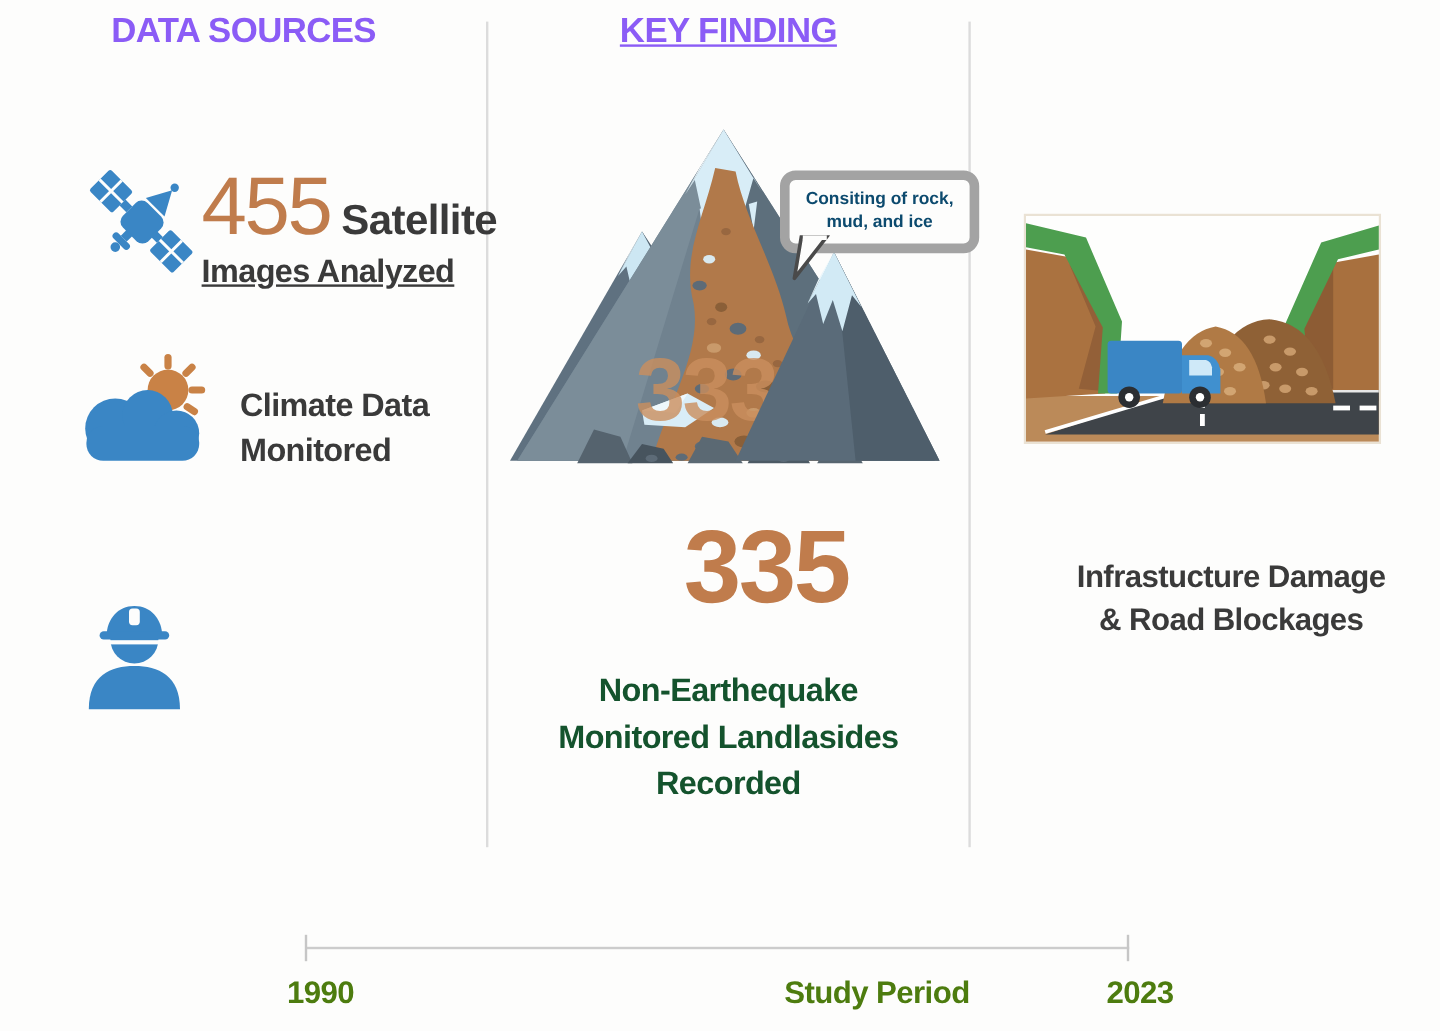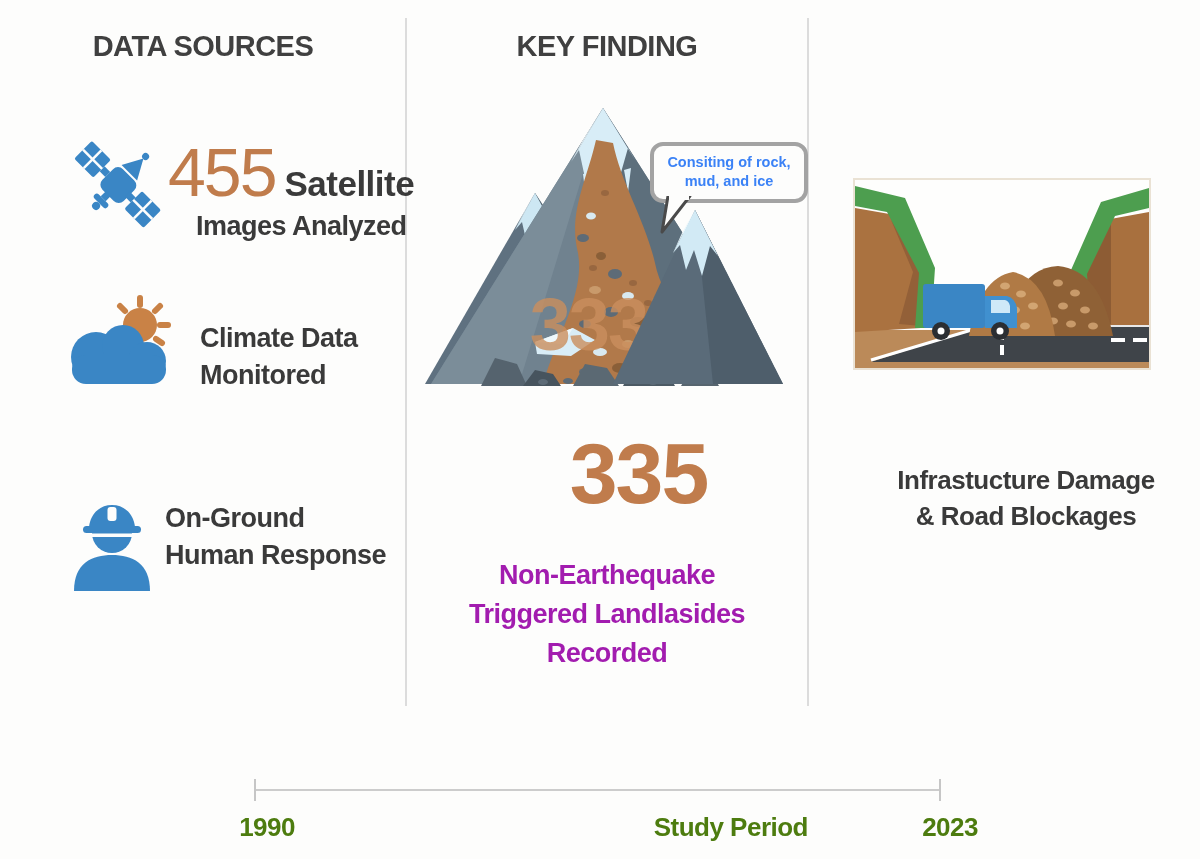--- a/index.html
+++ b/index.html
@@ -7,26 +7,26 @@
     font-family:"Liberation Sans", sans-serif;
     background:#ffffff;
   }
   #stage{
     position:relative;
     width:1200px;height:859px;
     background:#fdfdfc;
     overflow:hidden;
   }
   .col-header{
-    position:absolute;top:30px;
-    font-size:29px;font-weight:700;color:#404040;
+    position:absolute;top:10px;
+    font-size:29px;font-weight:700;color:#8b5cf6;
     letter-spacing:-0.5px;text-align:center;
   }
   #hdr1{left:0;width:406px;}
-  #hdr2{left:406px;width:402px;}
+  #hdr2{left:406px;width:402px;text-decoration:underline;}
   #hdr3{left:808px;width:392px;}
   .divider{
     position:absolute;top:18px;height:688px;width:2px;
     background:#dcdcdc;
   }
   #divider-left{left:405px;}
   #divider-right{left:807px;}
   .icon-box{position:absolute;}
   .stat-line{white-space:nowrap;}
   .big-num{
@@ -35,42 +35,42 @@
   }
   .num-side-label{
     font-size:35px;font-weight:700;color:#3a3a3a;
     letter-spacing:-0.5px;margin-left:9px;
   }
   .src-label{
     font-size:27px;font-weight:700;color:#3a3a3a;
     letter-spacing:-0.5px;line-height:37px;
   }
   #row-satellite-text{position:absolute;left:168px;top:138px;}
-  #satellite-line2{margin-left:28px;margin-top:2px;}
+  #satellite-line2{margin-top:2px;text-decoration:underline;}
   #row-climate-text{position:absolute;left:200px;top:320px;}
   #row-ground-text{position:absolute;left:165px;top:500px;}
 
   
   #mountain-wrap{position:absolute;left:423px;top:98px;width:368px;height:300px;}
   #speech-bubble{
     position:absolute;left:650px;top:142px;width:138px;
-    background:#fdfdfc;border:4px solid #a3a3a3;border-radius:13px;
+    background:#fdfdfc;border:8px solid #a3a3a3;border-radius:13px;
     padding:7px 6px 8px 6px;text-align:center;
-    font-size:14.5px;font-weight:700;color:#3b82f6;line-height:1.3;
+    font-size:14.5px;font-weight:700;color:#0c4a6e;line-height:1.3;
     z-index:5;
   }
   #bubble-tail{position:absolute;left:658px;top:196px;z-index:6;}
   #keyfinding-stat{
     position:absolute;left:406px;top:430px;width:465px;
     text-align:center;font-size:86px;font-weight:700;color:#c07c4c;
     letter-spacing:-2px;line-height:1;
   }
   #keyfinding-caption{
     position:absolute;left:406px;top:556px;width:402px;
-    text-align:center;font-size:27px;font-weight:700;color:#a21caf;
+    text-align:center;font-size:27px;font-weight:700;color:#14532d;
     letter-spacing:-0.5px;line-height:39px;
   }
 
   
   #impact-illustration{position:absolute;left:853px;top:178px;width:298px;height:192px;}
   #impacts-caption{
     position:absolute;left:808px;top:462px;width:436px;
     text-align:center;font-size:26px;font-weight:700;color:#3a3a3a;
     letter-spacing:-0.5px;line-height:36px;
   }
@@ -155,24 +155,20 @@
     <svg width="96" height="110" viewBox="0 0 96 110">
       <g fill="#3a86c5">
         <circle cx="48" cy="50" r="20"></circle>
         <path d="M48,22 C34,22 26,33 25,44 L71,44 C70,33 62,22 48,22 Z"></path>
         <rect x="19" y="43" width="58" height="7" rx="3.5"></rect>
         <path d="M10,108 C10,80 28,72 48,72 C68,72 86,80 86,108 Z"></path>
       </g>
       <rect x="43.5" y="24" width="9" height="14" rx="3" fill="#fdfdfc"></rect>
       <rect x="21" y="50.5" width="54" height="3.5" fill="#fdfdfc"></rect>
     </svg>
-  </div>
-  <div id="row-ground-text">
-    <div class="src-label">On-Ground</div>
-    <div class="src-label">Human Response</div>
   </div>
 
   <div id="mountain-wrap">
     <svg width="368" height="300" viewBox="0 0 368 300">
 
       <polygon points="2,286 112,95 240,286" fill="#5f7180"></polygon>
       <polygon points="112,95 230,286 150,286" fill="#53636f"></polygon>
       <polygon points="112,95 92,132 99,124 104,146 112,130 119,148 126,126 133,134" fill="#cde7f3"></polygon>
       <polygon points="112,95 92,132 101,114" fill="#e9f6fb"></polygon>
 
@@ -244,21 +240,21 @@
     <div>mud, and ice</div>
   </div>
   <svg id="bubble-tail" width="40" height="40" viewBox="0 0 40 40">
     <polygon points="10,0 32,0 4,36" fill="#fdfdfc" stroke="#4a4a4a" stroke-width="3" stroke-linejoin="round"></polygon>
     <rect x="11" y="0" width="20" height="4" fill="#fdfdfc"></rect>
   </svg>
 
   <div id="keyfinding-stat">335</div>
   <div id="keyfinding-caption">
     <div>Non-Earthequake</div>
-    <div>Triggered Landlasides</div>
+    <div>Monitored Landlasides</div>
     <div>Recorded</div>
   </div>
 
   <div id="impact-illustration">
     <svg width="298" height="192" viewBox="0 0 298 192">
       <rect x="1" y="1" width="296" height="190" fill="#fefefd" stroke="#eae2d4" stroke-width="2"></rect>
 
       <rect x="2" y="152" width="294" height="38" fill="#bb8a59"></rect>
 
       <polygon points="2,30 48,38 74,95 68,150 2,154" fill="#aa7240"></polygon>

